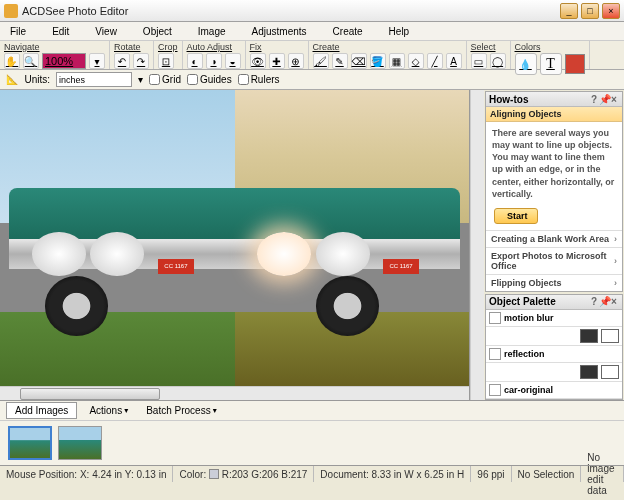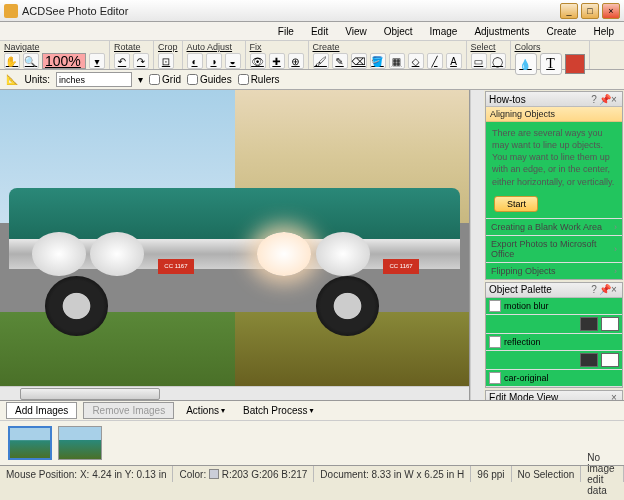--- a/index.html
+++ b/index.html
@@ -3,29 +3,29 @@
 <meta charset="utf-8">
 <style>
 * { margin:0; padding:0; box-sizing:border-box; font-family:Tahoma,Arial,sans-serif; font-size:10px; }
 body { background:#ece9d8; width:624px; height:500px; overflow:hidden; position:relative; }
 .titlebar { height:22px; background:linear-gradient(#fefefe,#e8e8e8); border-bottom:1px solid #a0a0a0; display:flex; align-items:center; padding:0 4px; }
 .titlebar .icon { width:14px; height:14px; background:#e8a838; border-radius:2px; margin-right:4px; }
 .titlebar .title { flex:1; color:#222; font-size:11px; }
 .winbtns { display:flex; gap:3px; }
 .winbtn { width:18px; height:16px; background:linear-gradient(#f8e6c6,#e8b050); border:1px solid #b88830; border-radius:2px; display:flex; align-items:center; justify-content:center; font-size:9px; cursor:pointer; }
 .winbtn.close { background:linear-gradient(#f8c0b0,#e85030); }
-.menubar { height:18px; display:flex; align-items:center; padding:0 4px; gap:5px; background:#f4f2ec;justify-content:flex-end; }
+.menubar { height:18px; display:flex; align-items:center; padding:0 4px; gap:14px; background:#f4f2ec; }
 .menubar span { padding:2px 6px; cursor:pointer; }
 .toolbar1 { height:30px; border-top:1px solid #ccc; border-bottom:1px solid #aaa; display:flex; align-items:center; background:#f0ede0; }
 .toolgroup { border-right:1px solid #ccc; padding:0 4px; height:100%; display:flex; flex-direction:column;text-decoration:underline; }
 .toolgroup .lbl { font-size:9px; color:#333; padding:1px 0; }
 .toolgroup .icons { display:flex; gap:3px; align-items:center; }
 .ticon { width:16px; height:16px; background:#f8f8f8; border:1px solid #ccc; border-radius:2px; cursor:pointer; display:flex; align-items:center; justify-content:center; font-size:10px; }
 .bigicon { width:22px; height:22px; border:1px solid #bbb; border-radius:3px; background:#fafafa; cursor:pointer; display:flex; align-items:center; justify-content:center; }
-.zoomfield { width:44px; height:16px; border:1px solid #999; background:#fca5a5; font-size:14px; padding:0 2px; }
+.zoomfield { width:44px; height:16px; border:1px solid #999; background:#be185d; font-size:11px; padding:0 2px; }
 .toolbar2 { height:20px; border-bottom:1px solid #aaa; display:flex; align-items:center; padding:0 6px; gap:6px; background:#f4f2e8; }
 .unitfield { width:76px; height:15px; border:1px solid #999; background:#fff; font-size:9px; padding:0 2px; }
 .chk { display:flex; align-items:center; gap:2px; }
 .chk input { width:11px; height:11px; }
 .main { display:flex; height:310px; }
 .canvas-area { flex:1; display:flex; flex-direction:column; background:#fff; border-right:1px solid #999; }
 .canvas { flex:1; position:relative; overflow:hidden; background:#888; }
 .sky1 { position:absolute; top:0; left:0; width:50%; height:45%; background:linear-gradient(#a8d0e8,#c8e0f0); }
 .sky2 { position:absolute; top:0; left:50%; width:50%; height:45%; background:linear-gradient(#e8d8b8,#d8c898,#c8b880); }
 .grass1 { position:absolute; bottom:0; left:0; width:50%; height:25%; background:linear-gradient(#5a8838,#4a7028); }
@@ -35,21 +35,21 @@
 .carchrome { position:absolute; top:45%; left:0; width:100%; height:20%; background:linear-gradient(#e8e8e8,#b0b0b0,#d0d0d0); }
 .headlight { position:absolute; width:12%; height:30%; border-radius:50%; background:radial-gradient(#fff,#ccc); top:40%; }
 .hl1 { left:5%; } .hl2 { left:18%; } .hl3 { left:55%; box-shadow:0 0 20px 8px rgba(255,220,180,0.8); background:radial-gradient(#fff,#ffe0c0); } .hl4 { left:68%; }
 .wheel { position:absolute; width:14%; height:40%; border-radius:50%; background:radial-gradient(#ccc 30%,#222 32%,#222 60%,#000); bottom:-10%; }
 .w1 { left:8%; } .w2 { left:68%; }
 .plate { position:absolute; top:58%; width:8%; height:10%; background:#cc3020; font-size:6px; color:#fff; display:flex; align-items:center; justify-content:center; }
 .p1 { left:33%; } .p2 { left:83%; }
 .scrollh { height:14px; background:#e8e8e8; border-top:1px solid #ccc; position:relative; }
 .scrollh .thumb { position:absolute; left:20px; width:140px; height:12px; top:1px; background:linear-gradient(#f0f0f0,#d0d0d0); border:1px solid #999; border-radius:2px; }
 .sidepanel { width:140px; background:#ece9d8; display:flex; flex-direction:column; overflow:hidden; }
-.panel { border:1px solid #aaa; margin:1px; background:#22c55e; }
+.panel { border:1px solid #aaa; margin:1px; background:#ffffff;font-weight:bold; }
 .panelhdr { height:15px; background:linear-gradient(#f0f0f0,#dcdcdc); border-bottom:1px solid #bbb; display:flex; align-items:center; padding:0 3px; font-size:9px; }
 .panelhdr .ptitle { flex:1; }
 .panelhdr .pbtn { width:10px; text-align:center; cursor:pointer; color:#666; }
 .howto-active { background:linear-gradient(#ffe8b0,#ffd888); padding:2px 4px; border-bottom:1px solid #e0c080; font-size:9px; color:#222; }
 .howto-text { padding:5px 6px; font-size:9px; color:#555; line-height:1.35; }
 .startbtn { margin:3px 8px 6px; padding:2px 12px; background:linear-gradient(#ffe8a0,#ffc850); border:1px solid #cc9830; border-radius:3px; width:44px; cursor:pointer; text-align:center; font-size:9px; }
 .howto-link { padding:3px 5px; border-top:1px solid #ddd; font-size:9px; color:#444; display:flex; align-items:center; cursor:pointer; }
 .howto-link::after { content:"›"; margin-left:auto; color:#888; }
 .layer-row { display:flex; align-items:center; padding:2px 3px; gap:3px; border-bottom:1px solid #ddd;justify-content:flex-end; }
 .layer-eye { width:12px; height:12px; border:1px solid #999; background:#fff; cursor:pointer; }
@@ -261,21 +261,20 @@
         </div>
 
     </div>
 
   </div>
 </div>
 
 <div class="bottombar">
   <div class="btnrow">
     <div class="tabbtn">Add Images</div>
-    <div class="tabbtn disabled">Remove Images</div>
     <div class="dropbtn">
         <span>Actions</span>
       </div>
     <div class="dropbtn">
         <span>Batch Process</span>
       </div>
   </div>
   <div class="thumbrow">
     <div class="thumb sel"></div>
     <div class="thumb"></div>

